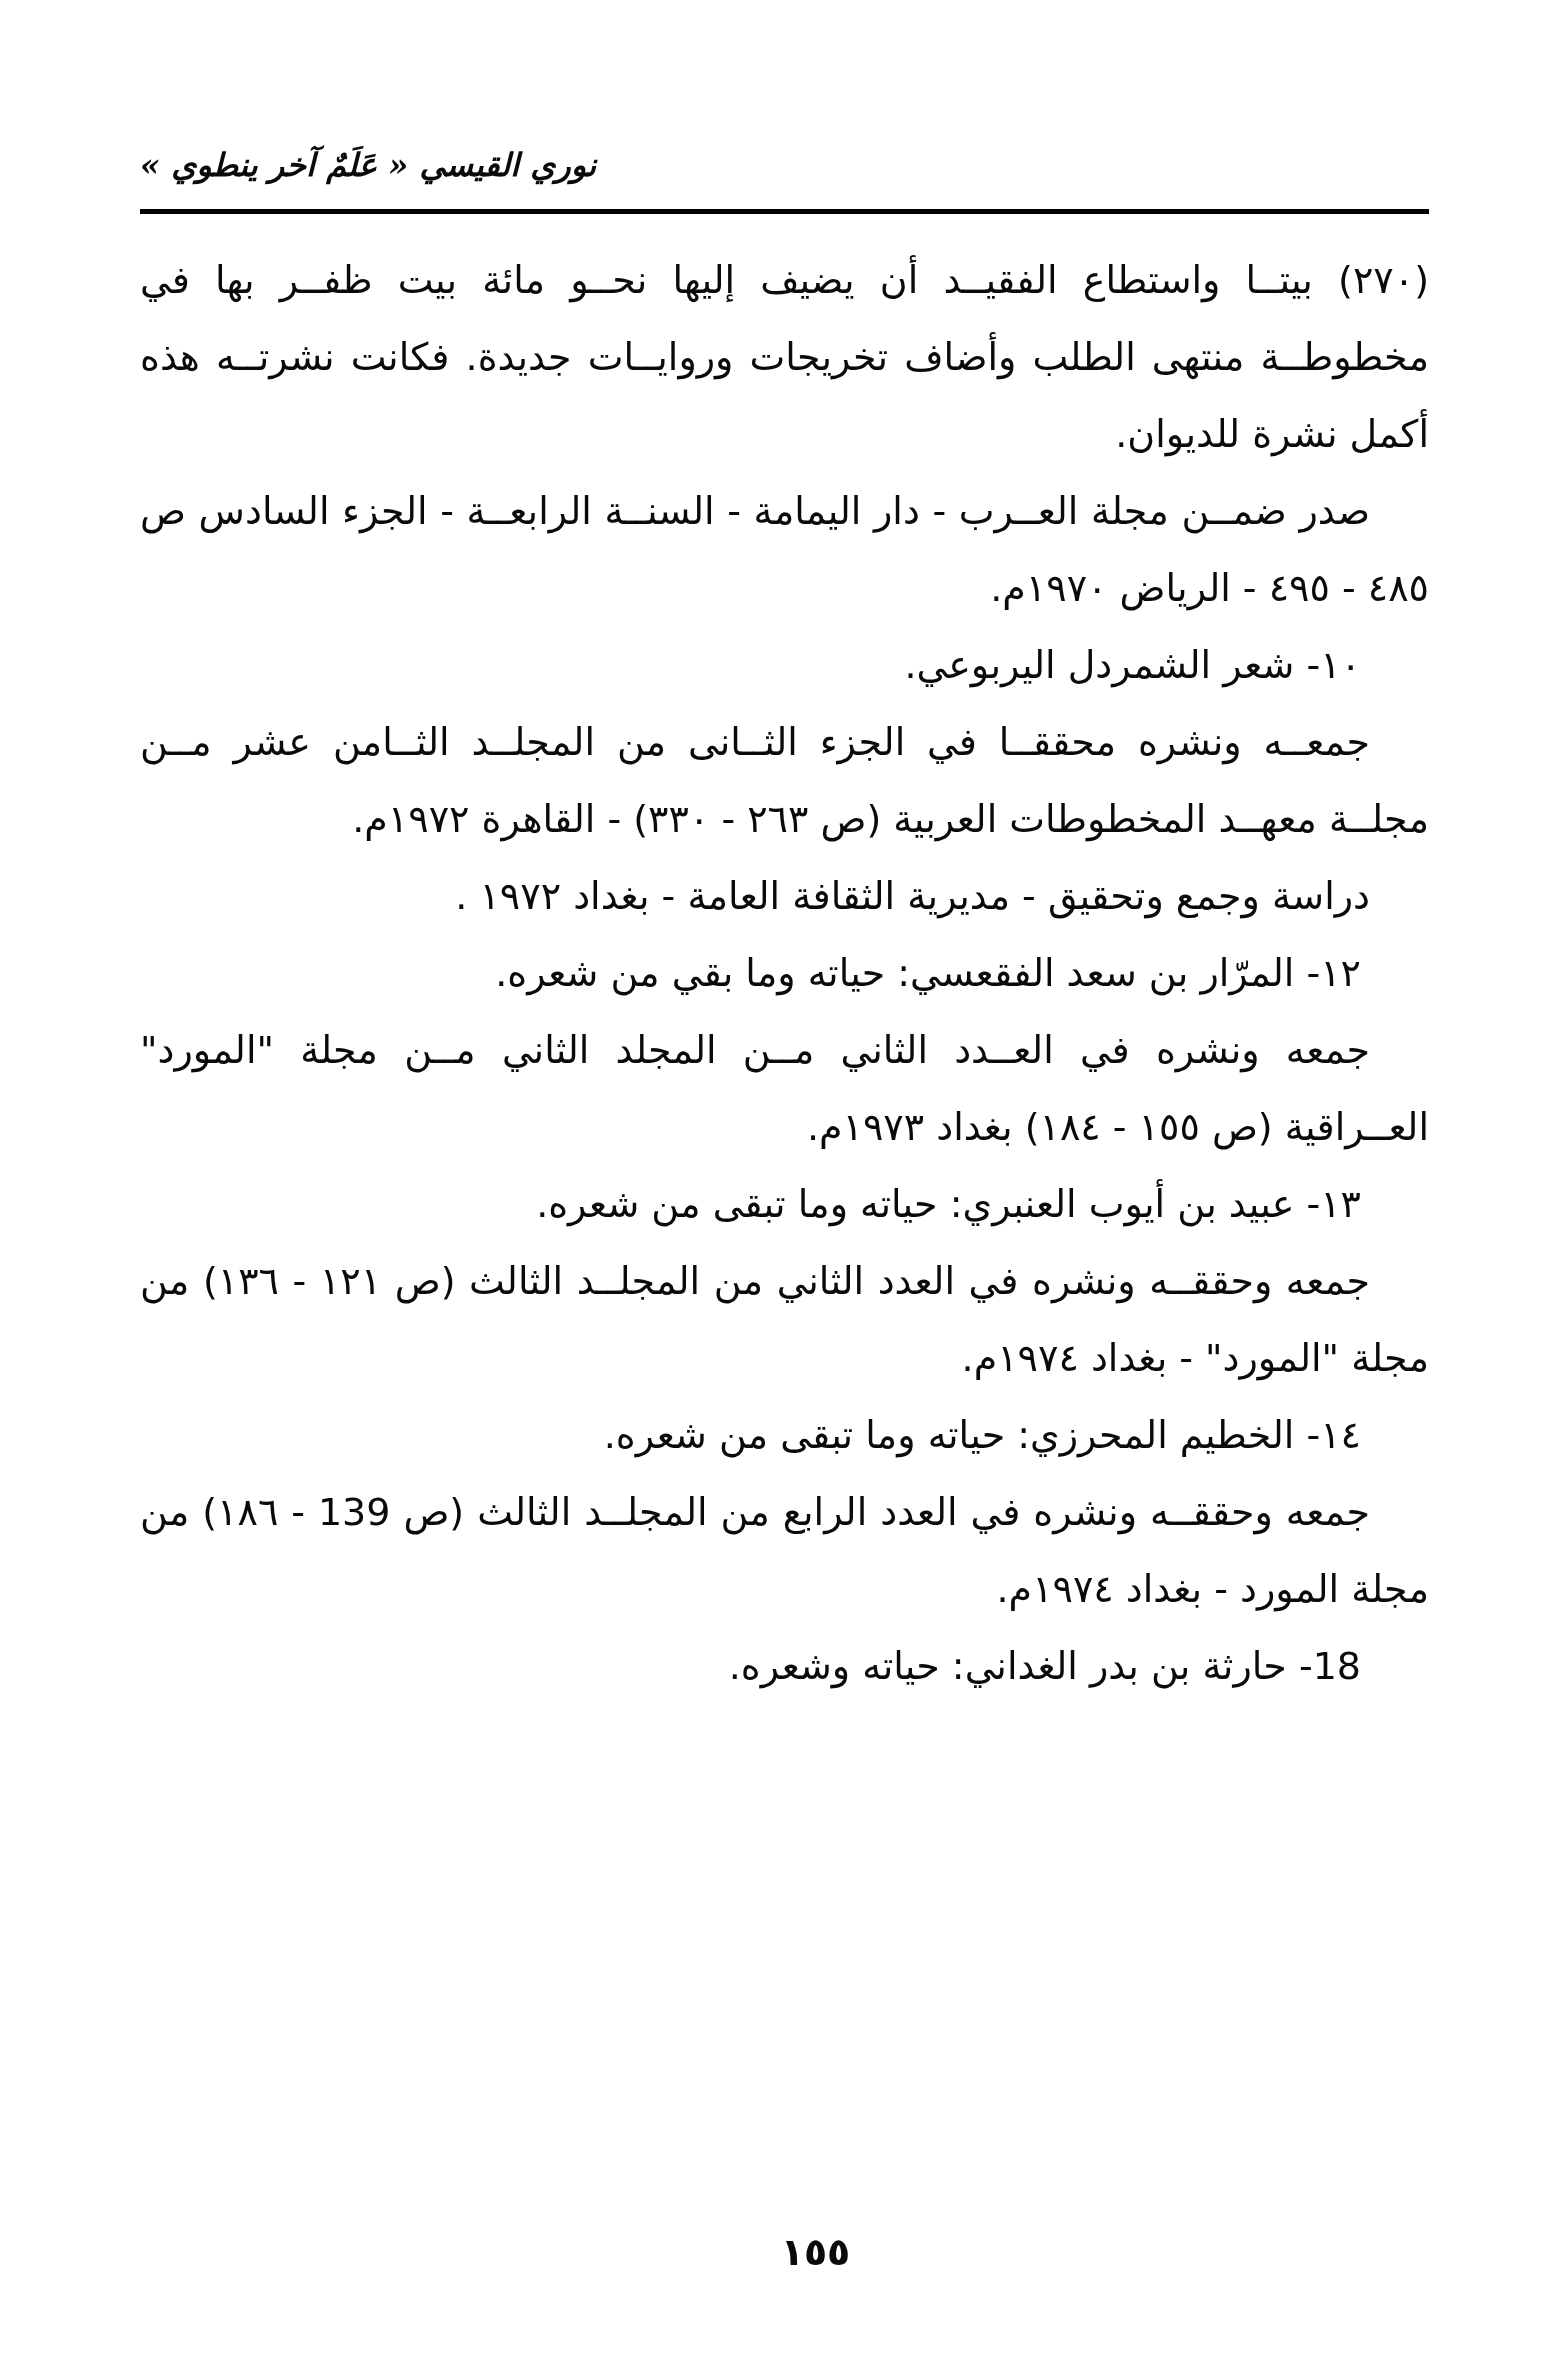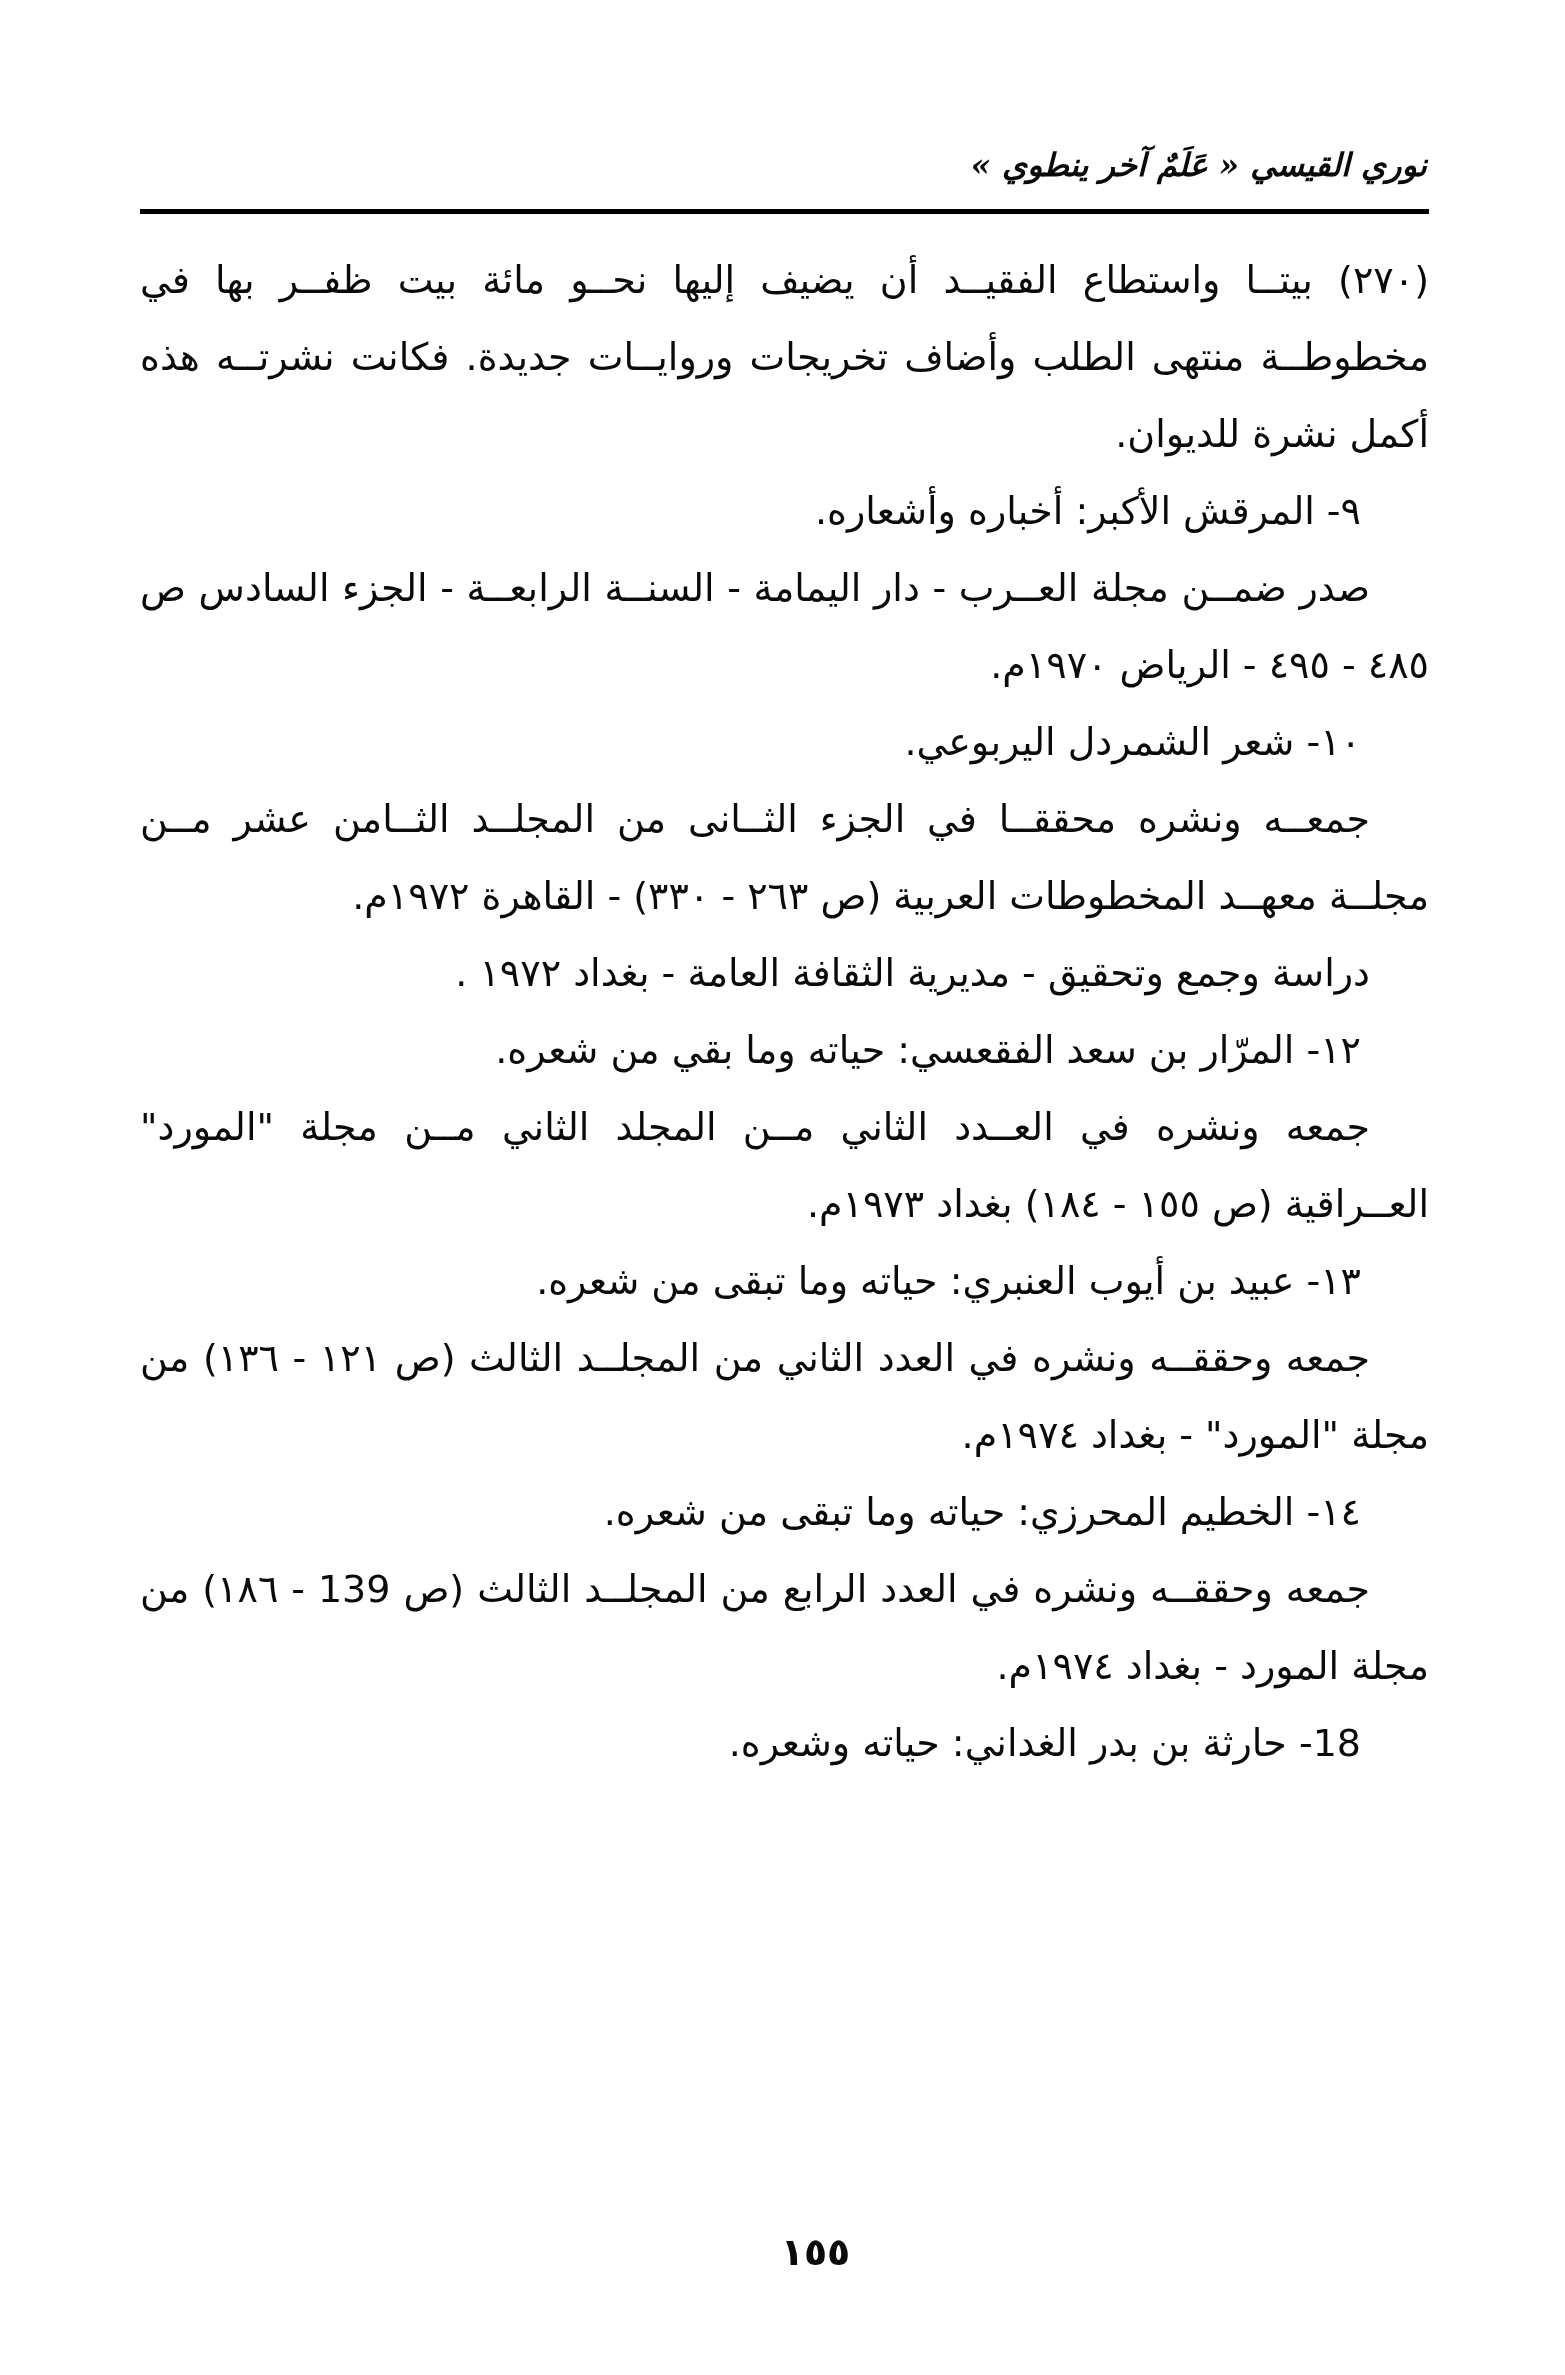--- a/index.html
+++ b/index.html
@@ -19,21 +19,21 @@
       position: absolute;
       left: 0; top: 0;
       width: 1565px;
       height: 2375px;
     }
     .running-header {
       position: absolute;
       top: 142px;
       left: 140px;
       width: 1287px;
-      text-align: right;
+      text-align: left;
       font-family: "DejaVu Serif", "Liberation Serif", serif;
       font-style: italic;
       font-weight: bold;
       font-size: 32px;
       line-height: 47px;
     }
     .header-rule {
       position: absolute;
       top: 209px;
       left: 140px;
@@ -87,21 +87,20 @@
 
 <div class="page">
 
   <div class="running-header">نوري القيسي « عَلَمٌ آخر ينطوي »</div>
 
   <div class="header-rule"></div>
 
   <div class="body-text">
     <p class="para">(٢٧٠) بيتــا واستطاع الفقيــد أن يضيف إليها نحــو مائة بيت ظفــر بها في مخطوطــة منتهى الطلب وأضاف تخريجات وروايــات جديدة. فكانت نشرتــه هذه أكمل نشرة للديوان.</p>
 
-    <p class="para item-title">٩- المرقش الأكبر: أخباره وأشعاره.</p>
     <p class="para indent">صدر ضمــن مجلة العــرب - دار اليمامة - السنــة الرابعــة - الجزء السادس ص ٤٨٥ - ٤٩٥ - الرياض ١٩٧٠م.</p>
 
     <p class="para item-title">١٠- شعر الشمردل اليربوعي.</p>
     <p class="para indent">جمعــه ونشره محققــا في الجزء الثــانى من المجلــد الثــامن عشر مــن مجلــة معهــد المخطوطات العربية (ص ٢٦٣ - ٣٣٠) - القاهرة ١٩٧٢م.</p>
 
     <p class="para indent">دراسة وجمع وتحقيق - مديرية الثقافة العامة - بغداد ١٩٧٢ .</p>
 
     <p class="para item-title">١٢- المرّار بن سعد الفقعسي: حياته وما بقي من شعره.</p>
     <p class="para indent">جمعه ونشره في العــدد الثاني مــن المجلد الثاني مــن مجلة "المورد" العــراقية (ص ١٥٥ - ١٨٤) بغداد ١٩٧٣م.</p>
 

